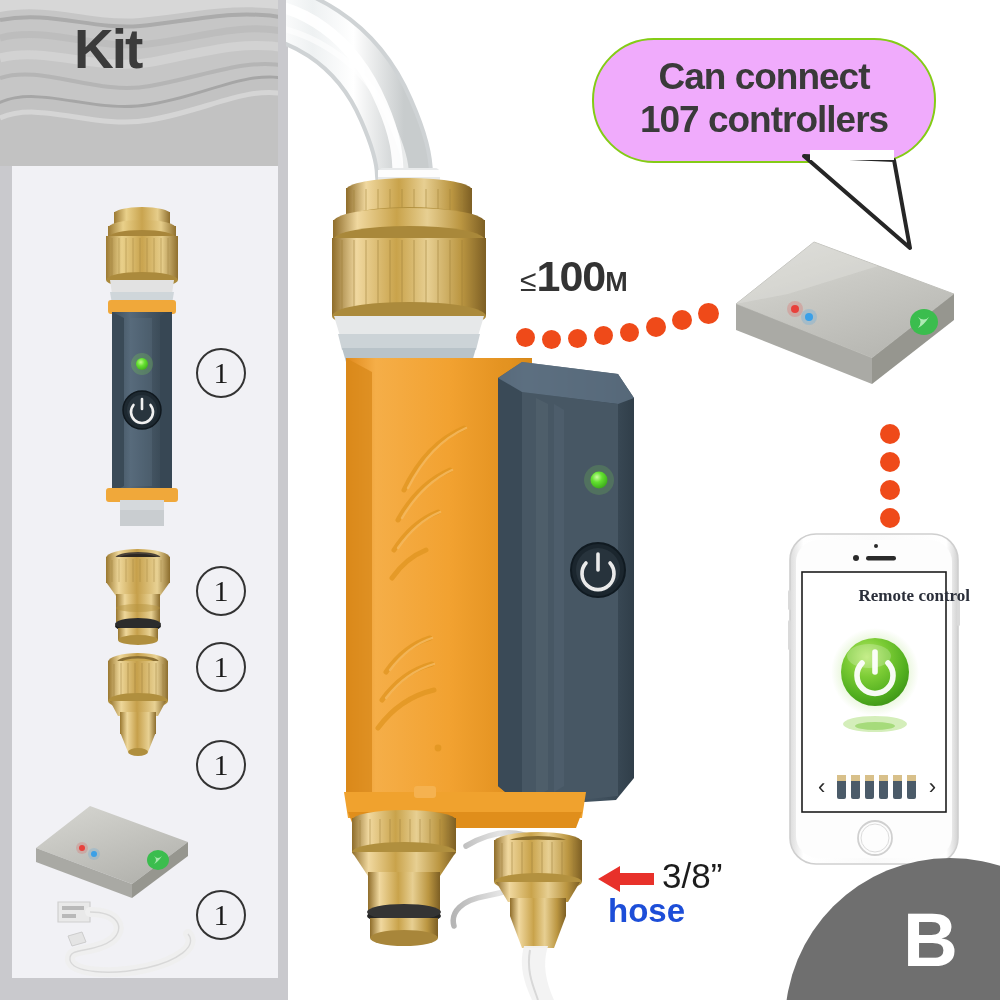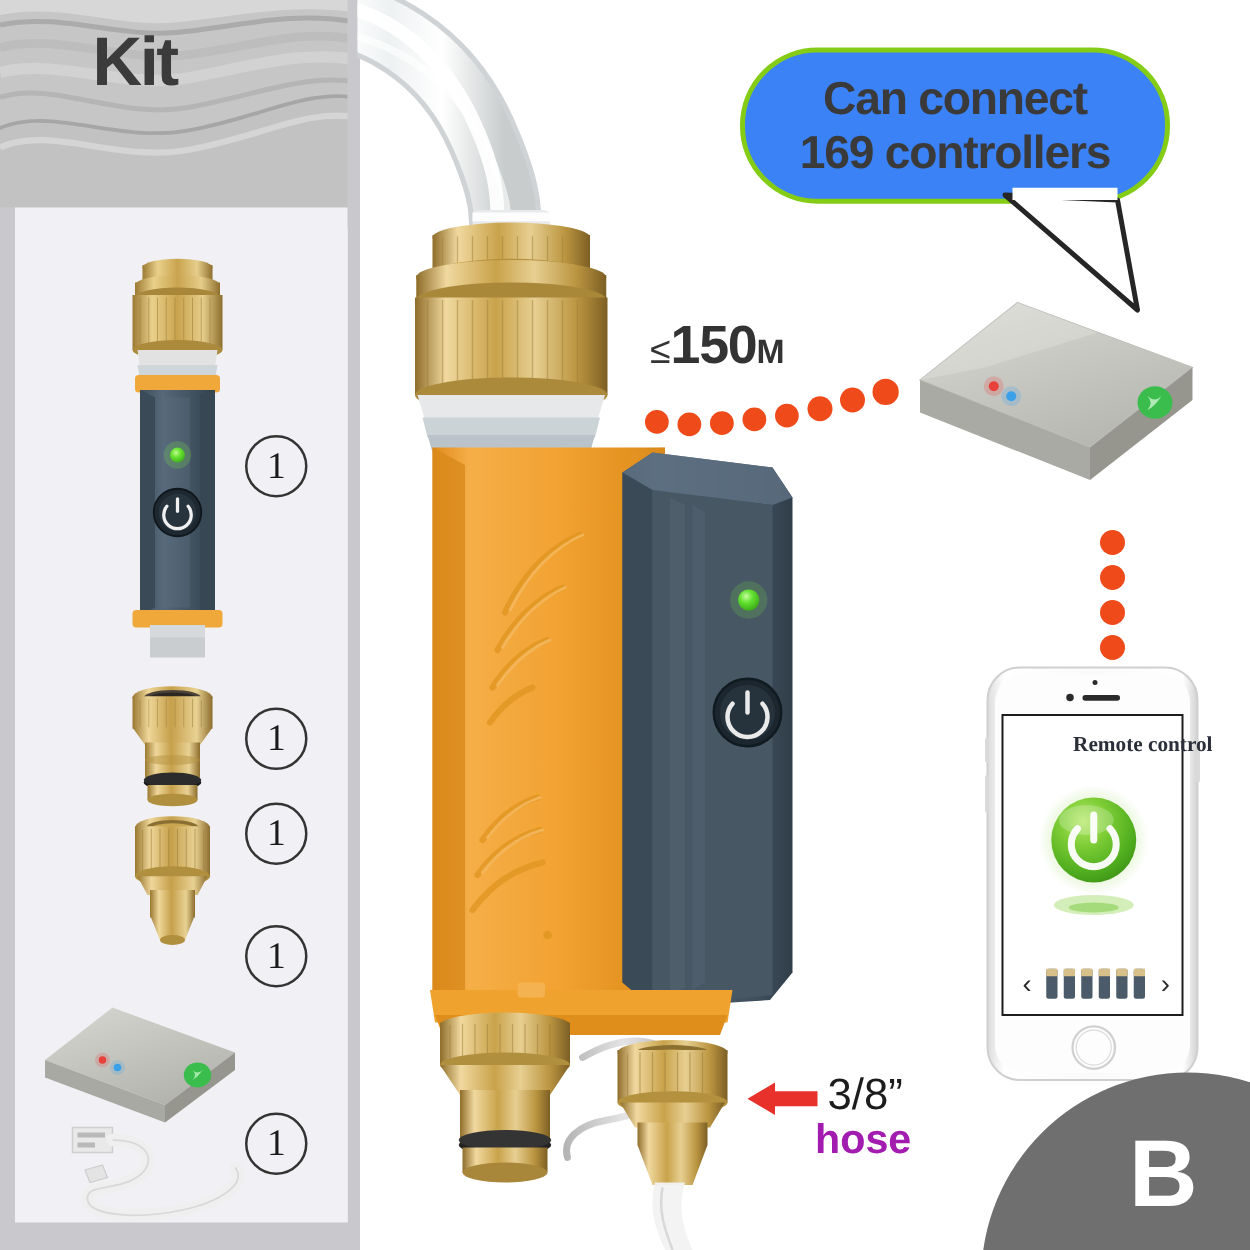--- a/index.html
+++ b/index.html
@@ -18,22 +18,22 @@
   #kit-panel-edge-l{left:0px;top:166px;width:12px;height:824px;background:#c9c9cd;}
   #kit-panel-edge-r{left:278px;top:0px;width:10px;height:990px;background:#c9c9cd;}
   #kit-panel-edge-b{left:0px;top:978px;width:288px;height:22px;background:#c9c9cd;}
 
   .qty-badge{width:46px;height:46px;border:2px solid #333;border-radius:50%;
              display:flex;align-items:center;justify-content:center;
              font-family:"Liberation Serif",serif;font-size:30px;color:#1a1a1a;background:transparent;}
 
   
   #speech-bubble{left:592px;top:38px;width:346px;height:150px;}
-  #bubble-box{left:0;top:0;width:344px;height:125px;border:4px solid #84cc16;
-              border-radius:62px;background:#3b82f6;box-sizing:border-box;}
+  #bubble-box{left:0;top:0;width:344px;height:125px;border:2px solid #84cc16;
+              border-radius:62px;background:#f0abfc;box-sizing:border-box;}
   #bubble-l1{position:absolute;left:0;top:16px;width:100%;text-align:center;
              font-size:37px;font-weight:bold;color:#3a3a3a;letter-spacing:-1px;}
   #bubble-l2{position:absolute;left:0;top:59px;width:100%;text-align:center;
              font-size:37px;font-weight:bold;color:#3a3a3a;letter-spacing:-1px;}
 
   
   #dist-label{left:520px;top:252px;font-size:26px;color:#333;font-weight:bold;white-space:nowrap;}
   #dist-label .le{font-size:30px;font-weight:normal;}
   #dist-label .num{font-size:43px;font-weight:bold;letter-spacing:-1px;}
   #dist-label .unit{font-size:27px;font-weight:bold;}
@@ -46,21 +46,21 @@
 
   
   #phone{left:780px;top:530px;width:190px;height:348px;}
   #phone-screen-title{position:absolute;left:0;top:56px;width:100%;text-align:right;
        font-family:"Liberation Serif",serif;font-size:17px;font-weight:bold;color:#2b2f3a;}
 
   
   #hose-spec{left:608px;top:858px;width:260px;}
   #hose-spec .l1{font-size:35px;color:#1c1c1c;margin-left:54px;line-height:1.0;}
   #hose-spec .l2{font-size:33px;font-weight:bold;color:#111;line-height:1.12;margin-top:3px;}
-  #hose-spec .l3{font-size:33px;font-weight:bold;color:#a21caf;line-height:1.12;margin-left:44px;}
+  #hose-spec .l3{font-size:33px;font-weight:bold;color:#1d4ed8;line-height:1.12;}
 
   
   #corner-b{right:0;bottom:0;width:215px;height:150px;overflow:hidden;}
   #corner-b-shape{position:absolute;left:0;top:8px;width:330px;height:330px;
                   border-radius:50%;background:#6f6f6f;}
   #corner-b-letter{position:absolute;right:42px;bottom:22px;font-size:76px;
                    font-weight:bold;color:#fff;line-height:1;}
 </style>
 </head>
 <body>
@@ -434,30 +434,30 @@
     <rect x="224" y="898" width="56" height="18" fill="url(#brsM)"></rect>
     <path d="M224 916 L280 916 L268 948 L236 948 Z" fill="url(#brsM)"></path>
     <path d="M238 946 C232 968 240 986 246 1000 L268 1000 C260 982 256 964 262 946 Z" fill="#f2f2f2" opacity="0.95"></path>
     <path d="M244 950 C240 972 248 988 252 1000" stroke="#d8d8d8" stroke-width="2" fill="none"></path>
   </svg>
 </div>
 
 <div class="abs" id="speech-bubble">
   <div class="abs" id="bubble-box">
     <div id="bubble-l1">Can connect</div>
-    <div id="bubble-l2">169 controllers</div>
+    <div id="bubble-l2">107 controllers</div>
   </div>
   <svg class="abs" style="left:206px;top:112px;" width="120" height="112" viewBox="0 0 120 112">
     <path d="M6 6 L112 98 L96 10 Z" fill="#fff" stroke="#262626" stroke-width="4" stroke-linejoin="round"></path>
     <rect x="12" y="0" width="84" height="10" fill="#fff"></rect>
   </svg>
 </div>
 
 <div class="abs" id="dist-label">
-  <span class="le">≤</span><span class="num">150</span><span class="unit">M</span>
+  <span class="le">≤</span><span class="num">100</span><span class="unit">M</span>
 </div>
 <div class="abs" style="left:514px;top:300px;width:220px;height:50px;">
   <div class="dot" style="left:2px;top:28px;width:19px;height:19px;"></div>
   <div class="dot" style="left:28px;top:30px;width:19px;height:19px;"></div>
   <div class="dot" style="left:54px;top:29px;width:19px;height:19px;"></div>
   <div class="dot" style="left:80px;top:26px;width:19px;height:19px;"></div>
   <div class="dot" style="left:106px;top:23px;width:19px;height:19px;"></div>
   <div class="dot" style="left:132px;top:17px;width:20px;height:20px;"></div>
   <div class="dot" style="left:158px;top:10px;width:20px;height:20px;"></div>
   <div class="dot" style="left:184px;top:3px;width:21px;height:21px;"></div>

